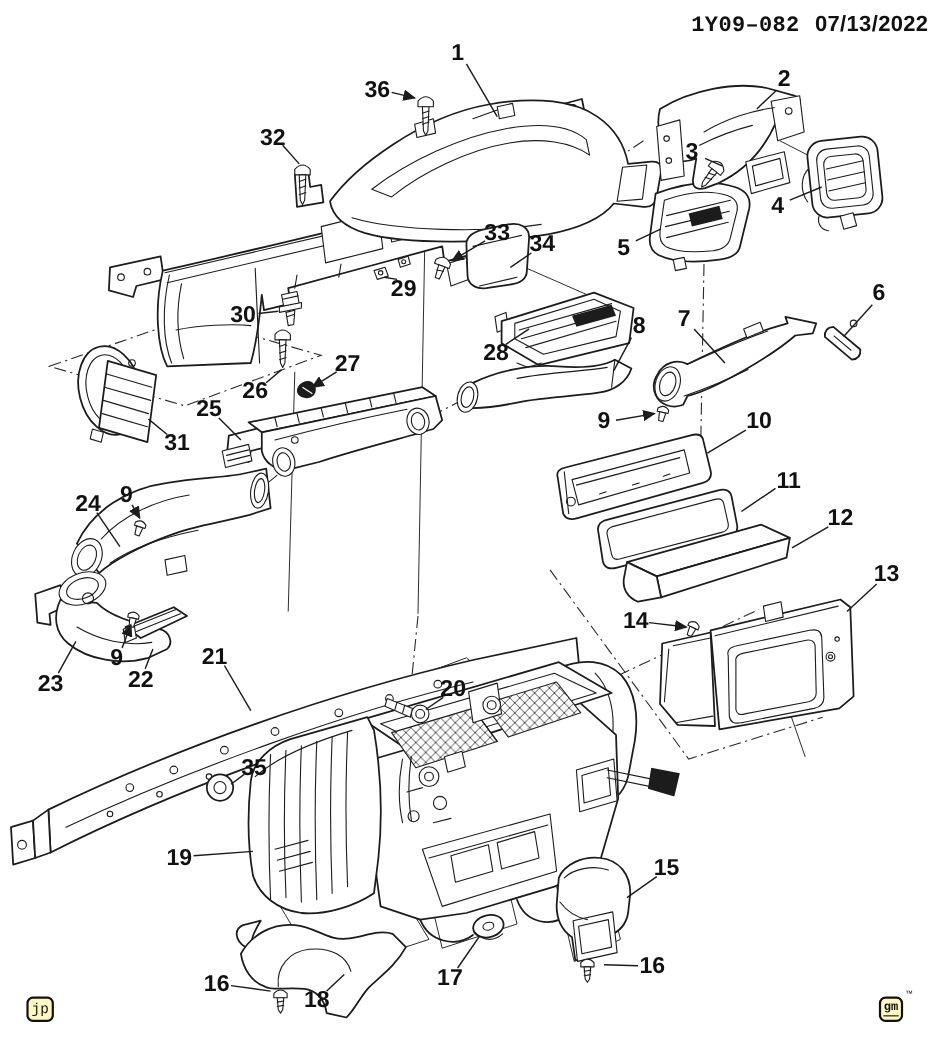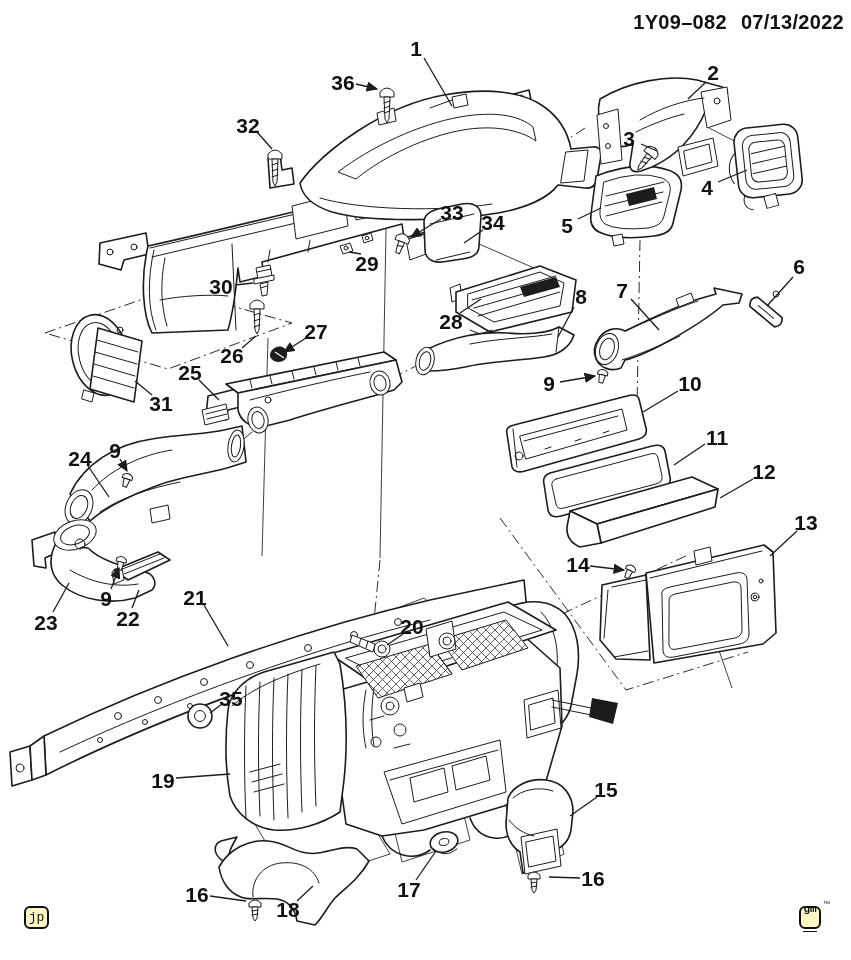--- a/index.html
+++ b/index.html
@@ -12,26 +12,26 @@
   .ln2 {fill:none;stroke:#1c1c1c;stroke-width:1;stroke-linejoin:round;stroke-linecap:round;}
   .lnW2{fill:#fff;stroke:#1c1c1c;stroke-width:1;stroke-linejoin:round;}
   .dark{fill:#1c1c1c;stroke:none;}
   .dash{fill:none;stroke:#2a2a2a;stroke-width:1;stroke-dasharray:11 4 2 4;}
   .thin{fill:none;stroke:#2a2a2a;stroke-width:.9;}
   .leader{fill:none;stroke:#1c1c1c;stroke-width:1.3;}
   .callout{font:700 21px "Liberation Sans",sans-serif;fill:#111;
            text-anchor:middle;dominant-baseline:central;}
   .header{position:absolute;top:11px;right:7px;font-size:20px;font-weight:700;
           letter-spacing:.3px;white-space:nowrap;}
-  .header .doc{margin-right:14px;}
+  .header .doc{margin-right:14px;font-family:Liberation Mono, monospace;}
   .badge{position:absolute;border:2px solid #111;border-radius:6px;background:#fef9c3;
          display:flex;align-items:center;justify-content:center;box-sizing:border-box;font-family:Liberation Mono, monospace;}
   #jp-badge{left:24px;top:906px;width:25px;height:23px;font-size:13px;}
   #gm-badge{left:799px;top:906px;width:22px;height:23px;font-size:11px;font-weight:700;}
-  #gm-badge span{border-bottom:1.6px solid #111;line-height:1;padding-bottom:16px;}
+  #gm-badge span{border-bottom:1.6px solid #111;line-height:1;padding-bottom:1px;}
   .tm{position:absolute;left:823px;top:900px;font-size:7px;}
 </style>
 </head>
 <body>
 
 <div id="stage">
 <svg id="diagram" width="851" height="960" viewBox="0 0 851 960" xmlns="http://www.w3.org/2000/svg">
   <defs>
     <pattern id="lattice" patternUnits="userSpaceOnUse" width="9" height="9">
       <path d="M0,0 L9,9 M9,0 L0,9" stroke="#3a3a3a" stroke-width="0.8"></path>

